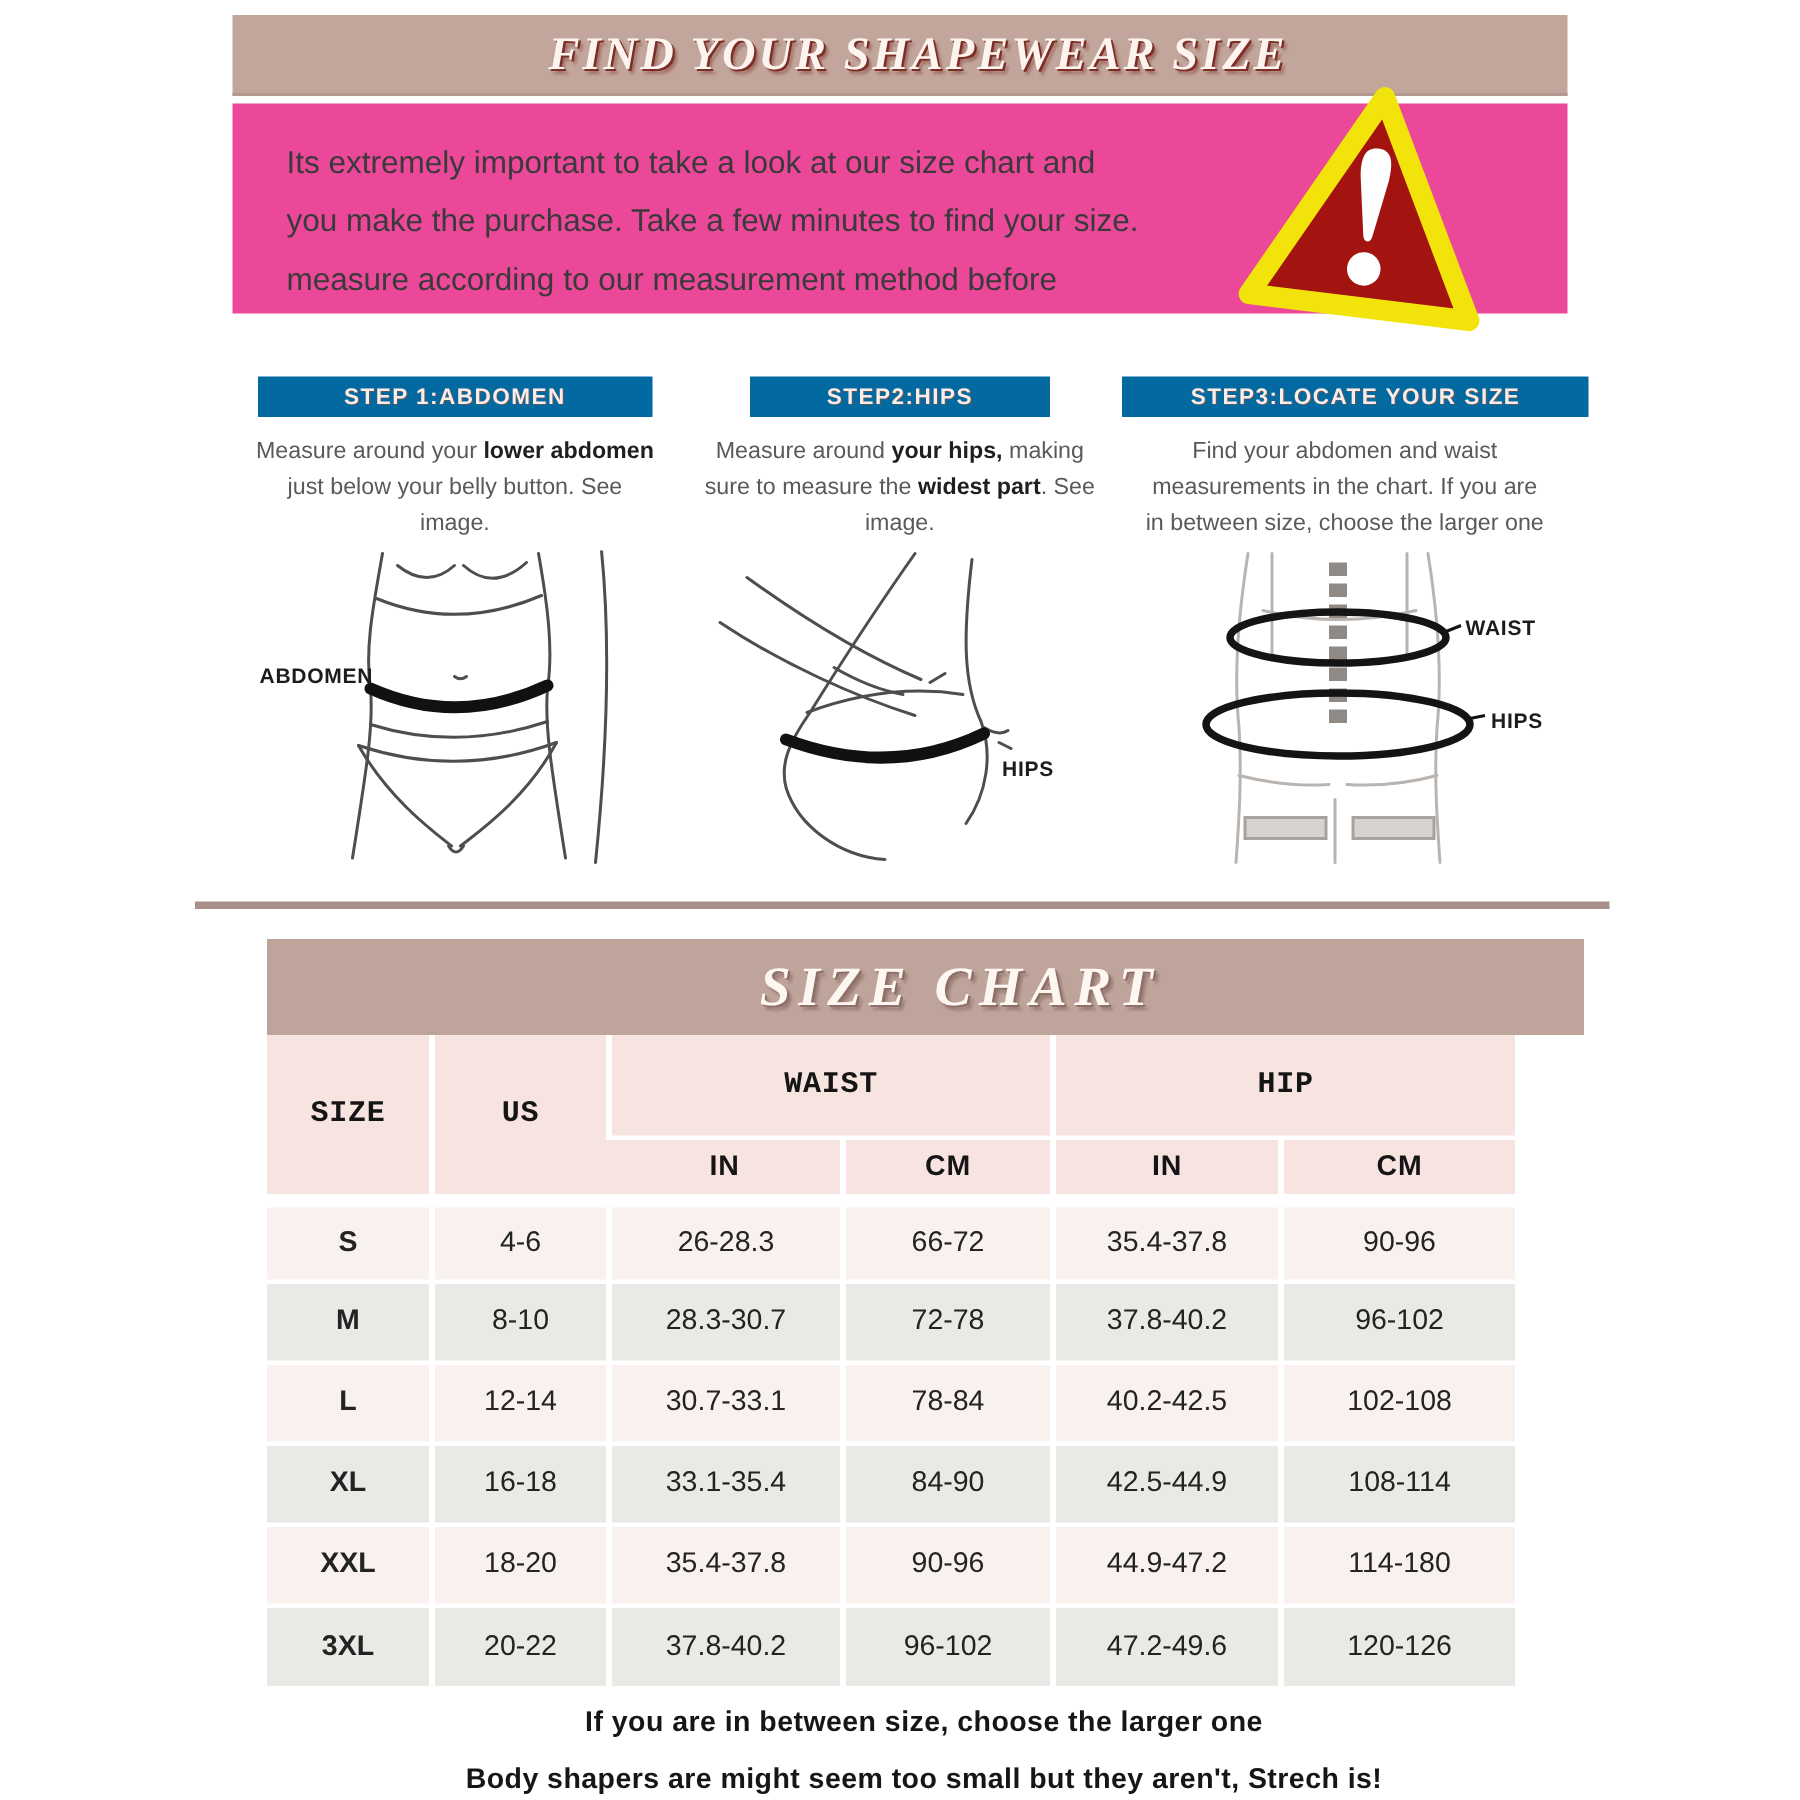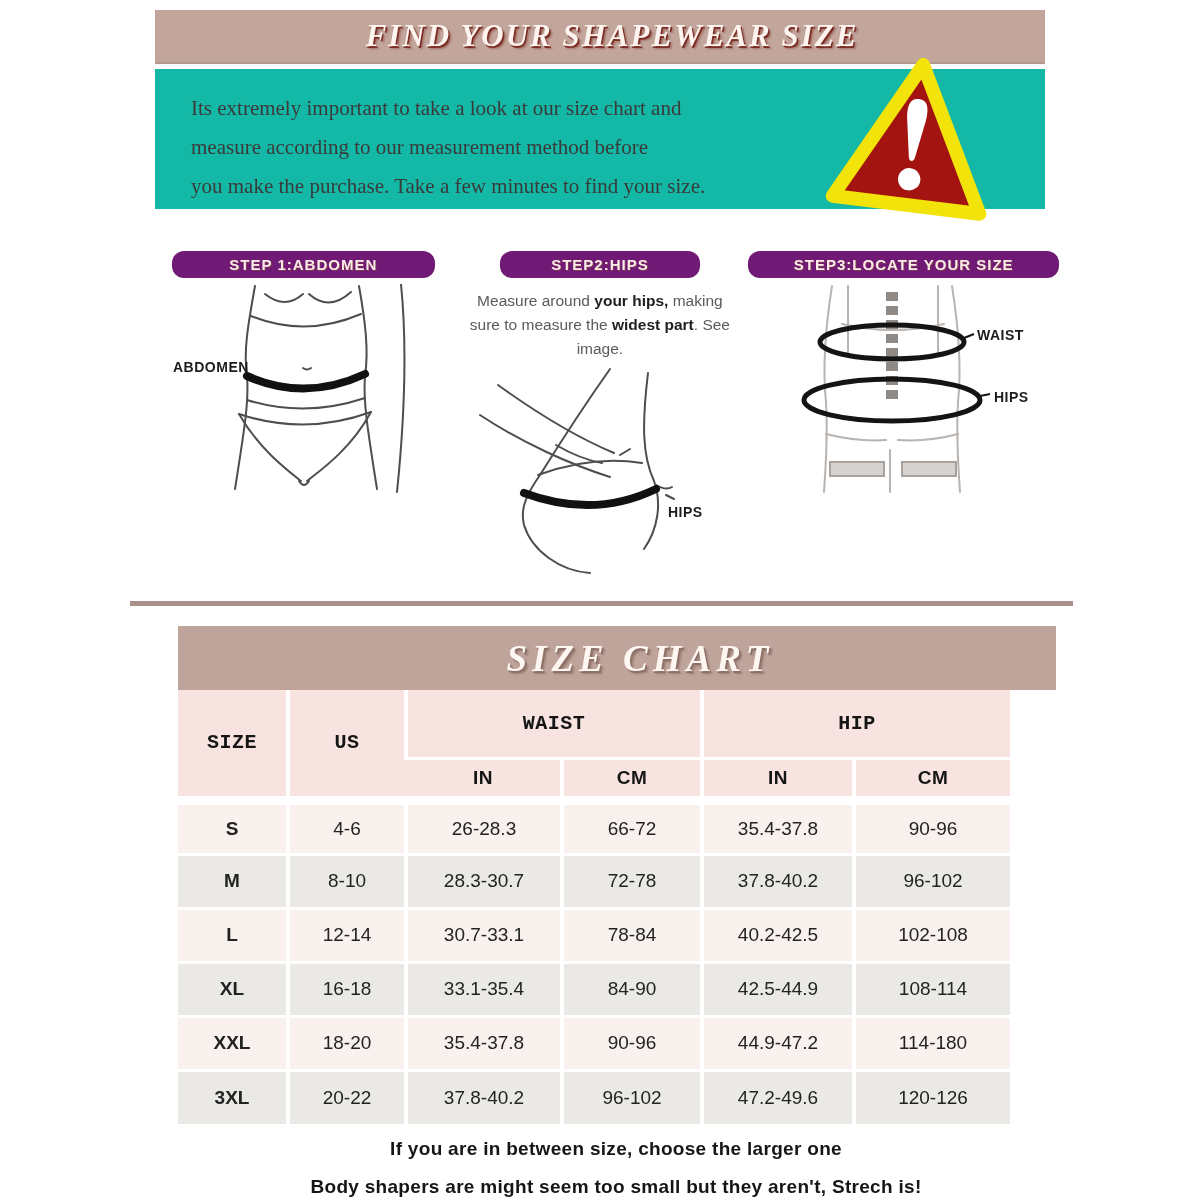--- a/index.html
+++ b/index.html
@@ -7,28 +7,28 @@
         font-family:"Liberation Sans",sans-serif;color:#333;}
 
   
   .hero{position:relative;width:890px;margin:10px 0 0 155px;}
   .top-banner{height:52px;background:#c2a69c;border-bottom:2px solid #b receives;
               display:flex;align-items:center;justify-content:center;}
   .top-banner{border-bottom:2px solid #b39a91;padding-left:24px;}
   .banner-title{font-family:"Liberation Serif",serif;font-style:italic;font-weight:bold;
                 font-size:31px;letter-spacing:2px;color:#fdf4ef;
                 text-shadow:1.5px 1.5px 0 #7d2e26, 3px 3px 2px rgba(125,46,38,.45);}
-  .intro-box{margin-top:5px;height:140px;background:#14b8a6;padding:20px 0 0 36px;box-sizing:border-box;font-family:Liberation Serif, serif;}
+  .intro-box{margin-top:5px;height:140px;background:#ec4899;padding:20px 0 0 36px;box-sizing:border-box;}
   .intro-text{font-size:21px;line-height:39px;color:#3a3a3a;}
   .warning{position:absolute;top:44px;right:42px;width:178px;height:172px;}
 
   
   .steps{display:flex;width:890px;margin:42px 0 0 155px;}
   .step{width:296.6px;text-align:center;}
-  .step-band{margin:0 auto;height:27px;background:#701a75;display:flex;align-items:center;justify-content:center;border-radius:12px;}
+  .step-band{margin:0 auto;height:27px;background:#0369a1;display:flex;align-items:center;justify-content:center;}
   .step-band span{font-size:15px;font-weight:bold;letter-spacing:1px;color:#fbece7;
                   text-shadow:1px 1px 0 rgba(140,80,60,.55);}
   .band-w1{width:263px;} .band-w2{width:200px;} .band-w3{width:311px;}
   .step-text{margin-top:11px;font-size:15.5px;line-height:24px;color:#5a5a5a;padding:0 14px;}
   .step-text b{color:#1f1f1f;}
   .fig{display:block;margin:6px auto 0;}
 
   
   .divider{width:943px;height:5px;background:#a9908a;margin:24px 0 0 130px;}
   .chart-banner{width:832px;height:64px;margin:20px 0 0 178px;background:#bfa49b;
@@ -63,39 +63,40 @@
 
 <div class="page">
 
   <div class="hero">
     <div class="top-banner">
       <span class="banner-title">FIND YOUR SHAPEWEAR SIZE</span>
     </div>
     <div class="intro-box">
       <div class="intro-text">
         <div>Its extremely important to take a look at our size chart and</div>
+        <div>you make the purchase. Take a few minutes to find your size.</div>
         <div>measure according to our measurement method before</div>
-        <div>you make the purchase. Take a few minutes to find your size.</div>
       </div>
     </div>
     <svg class="warning" viewBox="0 0 100 100">
       <g transform="rotate(7 50 50)">
         <path d="M50 6 L93 88 L7 88 Z" fill="#a31310" stroke="#f2e30a" stroke-width="8" stroke-linejoin="round"></path>
         <path d="M50 26 C55 26 56.5 30 55.5 38 L51.8 60 C51.4 63 48.6 63 48.2 60 L44.5 38 C43.5 30 45 26 50 26 Z" fill="#fff"></path>
         <circle cx="50" cy="73" r="6.5" fill="#fff"></circle>
       </g>
     </svg>
   </div>
 
   <div class="steps">
 
     <div class="step">
       <div class="step-band band-w1">
         <span>STEP 1:ABDOMEN</span>
       </div>
+      <div class="step-text"><span>Measure around your </span><b>lower abdomen</b><span> just below your belly button. See image.</span></div>
       <svg class="fig" width="280" height="210" viewBox="0 0 280 210">
         <g fill="none" stroke="#4e4e4e" stroke-width="2" stroke-linecap="round">
           <path d="M92 2 C86 36 80 66 84 92 C86 116 82 142 72 205"></path>
           <path d="M196 2 C202 36 206 66 202 92 C200 116 204 142 214 205"></path>
           <path d="M102 10 Q122 26 140 10"></path>
           <path d="M146 10 Q166 28 188 8"></path>
           <path d="M88 32 Q142 54 198 30"></path>
           <path d="M140 84 q4 3 8 0"></path>
           <path d="M84 116 Q142 134 202 114"></path>
           <path d="M76 130 Q142 152 208 128"></path>
@@ -128,20 +129,21 @@
         </g>
         <path d="M64 126 Q134 152 196 122" fill="none" stroke="#111" stroke-width="8" stroke-linecap="round"></path>
         <text x="208" y="150" class="figlabel">HIPS</text>
       </svg>
     </div>
 
     <div class="step">
       <div class="step-band band-w3">
         <span>STEP3:LOCATE YOUR SIZE</span>
       </div>
+      <div class="step-text"><span>Find your abdomen and waist measurements in the chart. If you are in between size, choose the larger one</span></div>
       <svg class="fig" width="280" height="210" viewBox="0 0 280 210">
         <g fill="none" stroke="#b9b4b0" stroke-width="2" stroke-linecap="round">
           <path d="M76 2 C70 40 66 80 70 118 C72 150 70 180 68 208"></path>
           <path d="M196 2 C202 40 206 80 202 118 C200 150 202 180 204 208"></path>
           <path d="M92 2 L92 70"></path>
           <path d="M182 2 L182 70"></path>
           <path d="M86 40 Q136 52 188 40"></path>
           <path d="M134 166 L134 208"></path>
           <path d="M70 150 Q102 158 130 156"></path>
           <path d="M142 156 Q172 158 202 150"></path>

